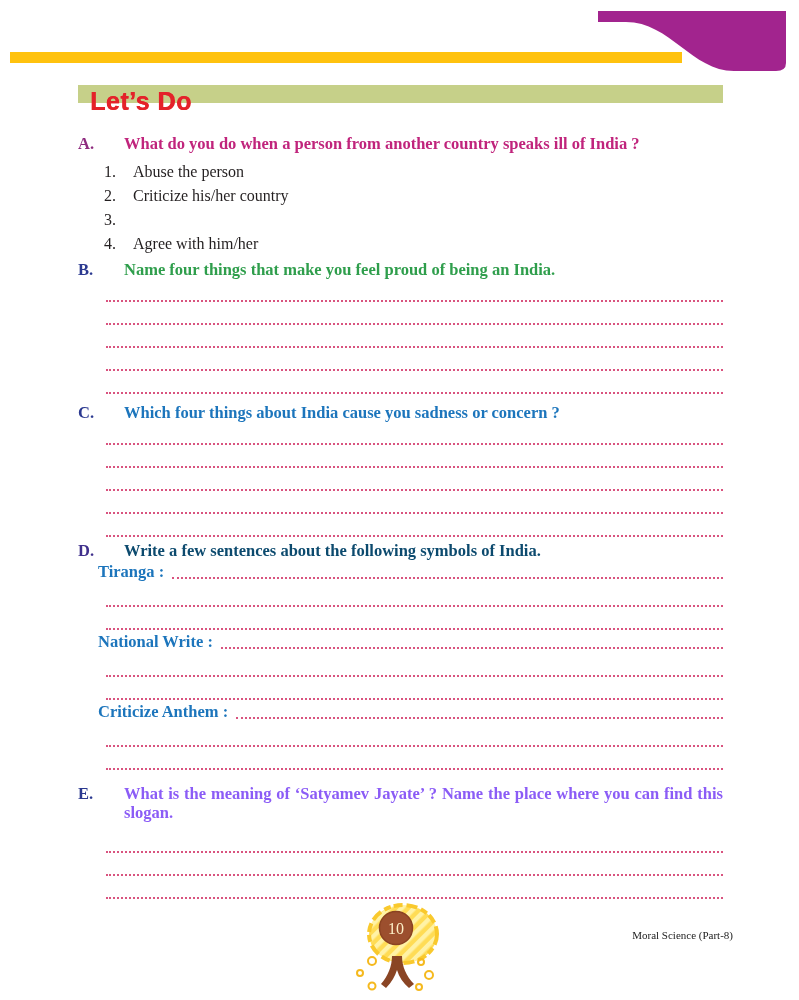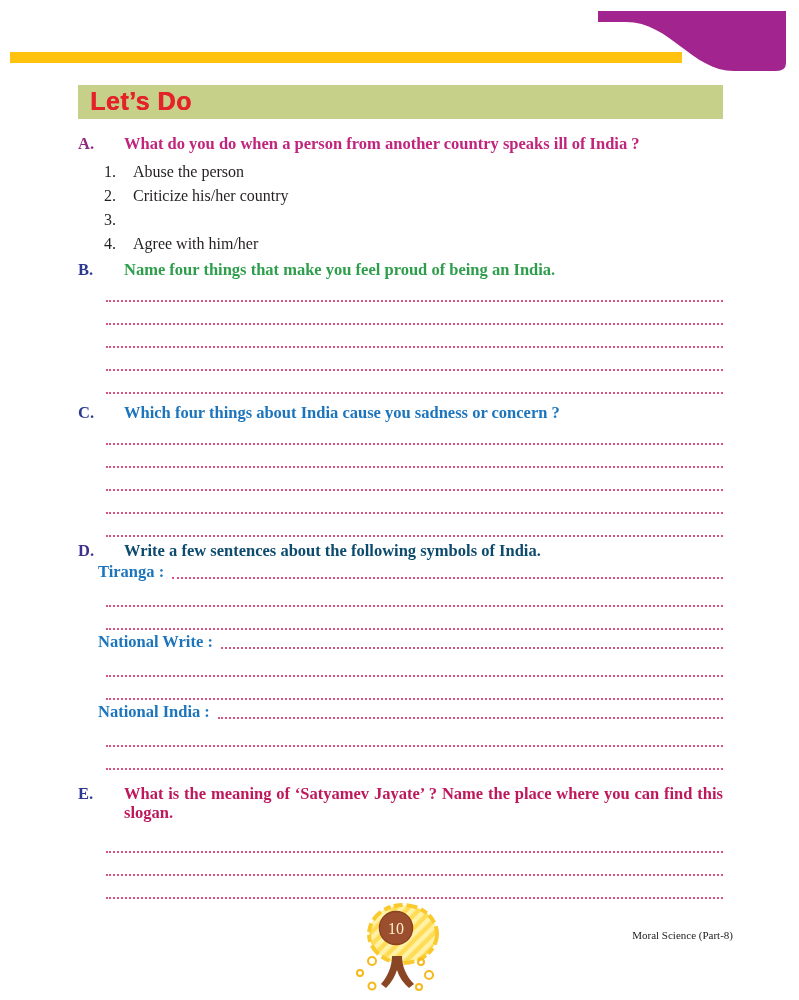--- a/index.html
+++ b/index.html
@@ -4,21 +4,21 @@
 <style>
   :root{
     --dot:#d9537f; --banner:#c6d089; --yellow:#ffc20e; --purple:#a2248e; --titlered:#e4222a;
   }
   *{margin:0;padding:0;box-sizing:border-box;}
   body{background:#ffffff;}
   .page{position:relative;width:799px;height:1000px;background:#ffffff;overflow:hidden;
         font-family:"Liberation Serif",serif;}
   .yellow-rule{position:absolute;left:10px;top:52px;width:672px;height:11px;background:var(--yellow);}
   .corner-svg{position:absolute;left:596px;top:10px;}
-  .banner{position:absolute;left:78px;top:85px;width:645px;height:34px;background:var(--banner);}
+  .banner{position:absolute;left:78px;top:85px;width:645px;height:18px;background:var(--banner);}
   .banner-title{font-family:"Liberation Sans",sans-serif;font-weight:bold;font-size:25px;
         color:var(--titlered);line-height:33px;padding-left:12px;letter-spacing:0.5px;
         text-shadow:0.6px 0 0 var(--titlered);}
   .content{position:absolute;left:78px;top:131px;width:645px;}
   .qhead{display:flex;font-weight:bold;font-size:16.5px;line-height:19px;}
   .qlabel{flex:0 0 30px;}
   .qtext{flex:1;margin-left:16px;}
   .qtext.justify{text-align:justify;}
   .options{margin:7px 0 0 26px;font-size:16px;color:#231f20;}
   .option{display:flex;height:24px;align-items:center;}
@@ -120,33 +120,33 @@
       <div class="subrow">
         <span class="sublabel" style="color: rgb(28, 117, 188);">National Write :</span>
         <span class="dotfill"></span>
       </div>
       <div class="lines">
         <div class="ansline"></div>
         <div class="ansline"></div>
       </div>
 
       <div class="subrow">
-        <span class="sublabel" style="color: rgb(28, 117, 188);">National India :</span>
+        <span class="sublabel" style="color: rgb(28, 117, 188);">Criticize Anthem :</span>
         <span class="dotfill"></span>
       </div>
       <div class="lines">
         <div class="ansline"></div>
         <div class="ansline"></div>
       </div>
     </div>
 
     <div id="qE">
       <div class="qhead">
         <span class="qlabel" style="color: rgb(43, 57, 144);">E.</span>
-        <span class="qtext justify" style="color: #be185d;">What is the meaning of ‘Satyamev Jayate’ ? Name the place where you can find this slogan.</span>
+        <span class="qtext justify" style="color: #8b5cf6;">What is the meaning of ‘Satyamev Jayate’ ? Name the place where you can find this slogan.</span>
       </div>
       <div class="lines">
         <div class="ansline"></div>
         <div class="ansline"></div>
         <div class="ansline"></div>
       </div>
     </div>
 
   </div>
 

